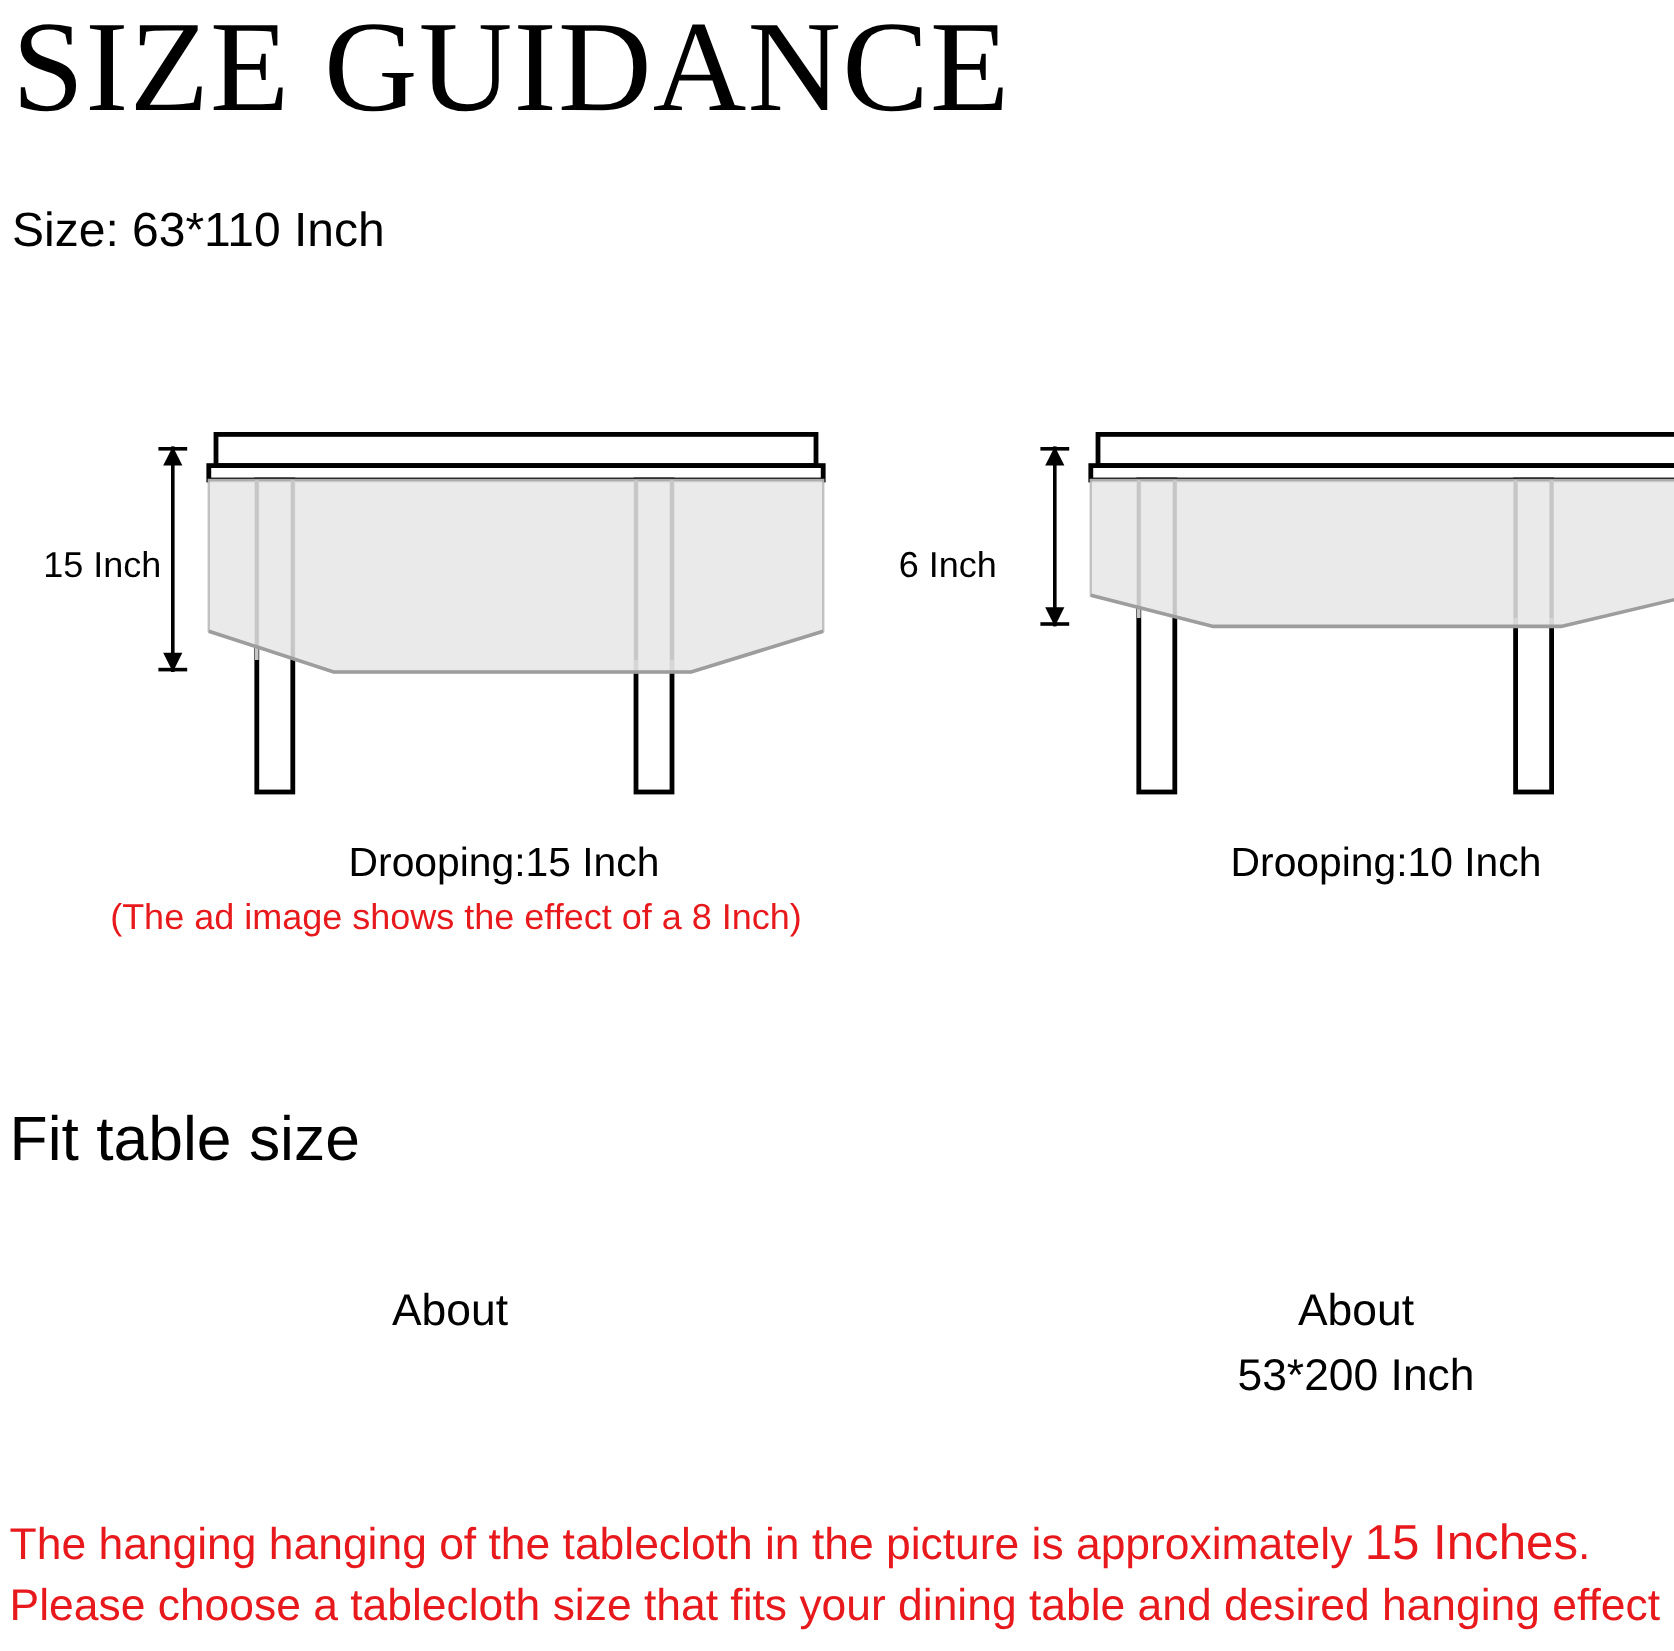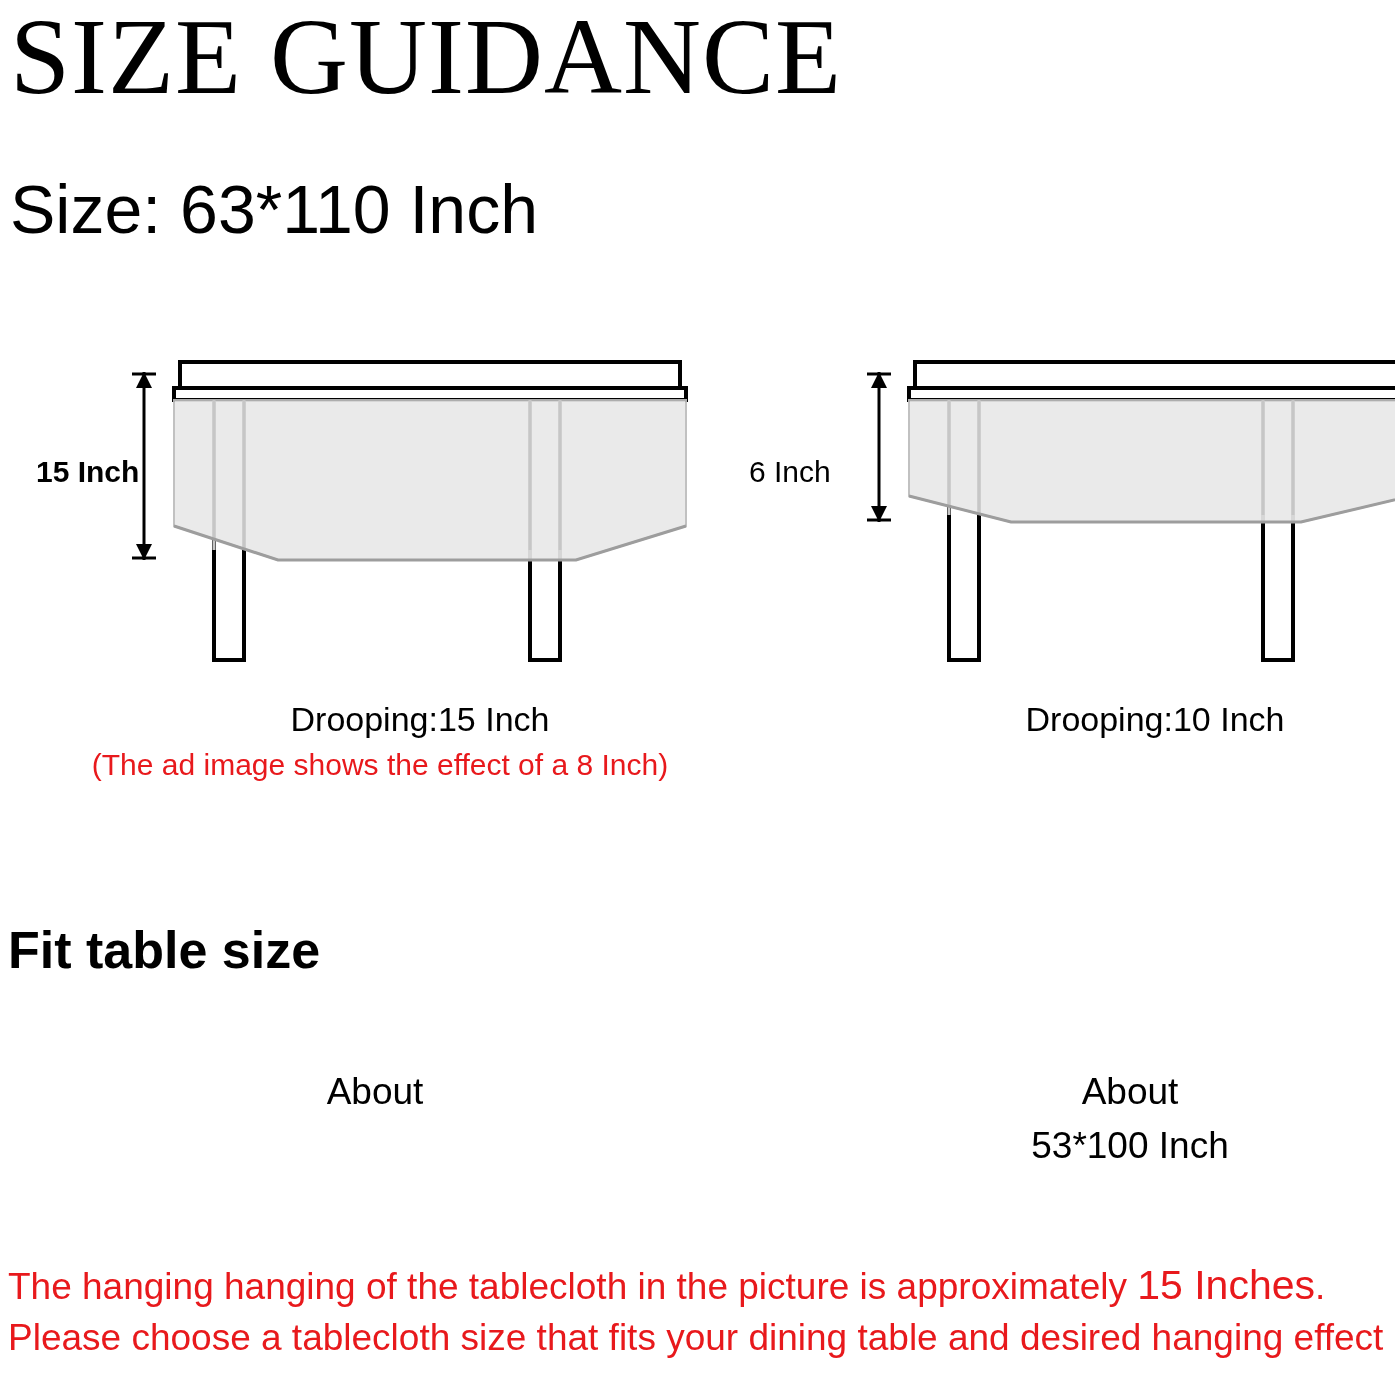--- a/index.html
+++ b/index.html
@@ -25,41 +25,41 @@
     font-size: 108px;
     line-height: 1.2;
     letter-spacing: 1px;
     font-weight: 400;
     white-space: nowrap;
   }
   .size-line {
     position: absolute;
     left: 10px;
     top: 170px;
-    font-size: 68px;
+    font-size: 40px;
     font-weight: 400;
     white-space: nowrap;
   }
   .fit-title {
     position: absolute;
     left: 8px;
     top: 920px;
     font-size: 52px;
-    font-weight: 700;
+    font-weight: 400;
     white-space: nowrap;
   }
 
   
   .diagram {
     position: absolute;
     top: 350px;
     width: 620px;
     height: 340px;
   }
-  #diagram-left  { left: 110px; font-weight: bold; }
+  #diagram-left  { left: 110px; }
   #diagram-right { left: 845px; }
 
   .diagram svg { display: block; }
 
   .dim-label {
     position: absolute;
     font-size: 30px;
     white-space: nowrap;
   }
   #dim-left  { left: -74px; top: 105px; }
@@ -179,19 +179,19 @@
 <div class="note-red">(The ad image shows the effect of a 8 Inch)</div>
 
 <div class="fit-title">Fit table size</div>
 
 <div class="fit-col" id="fit-col-left">
   <span class="about">About</span>
 </div>
 
 <div class="fit-col" id="fit-col-right">
   <span class="about">About</span>
-  <span class="value">53*100 Inch</span>
+  <span class="value">53*200 Inch</span>
 </div>
 
 <div class="footer">
   <span class="l1"><span>The hanging hanging of the tablecloth in the picture is approximately </span><span class="big">15 Inches</span><span>.</span></span>
   <span class="l2">Please choose a tablecloth size that fits your dining table and desired hanging effect</span>
 </div>
 
 </body></html>

